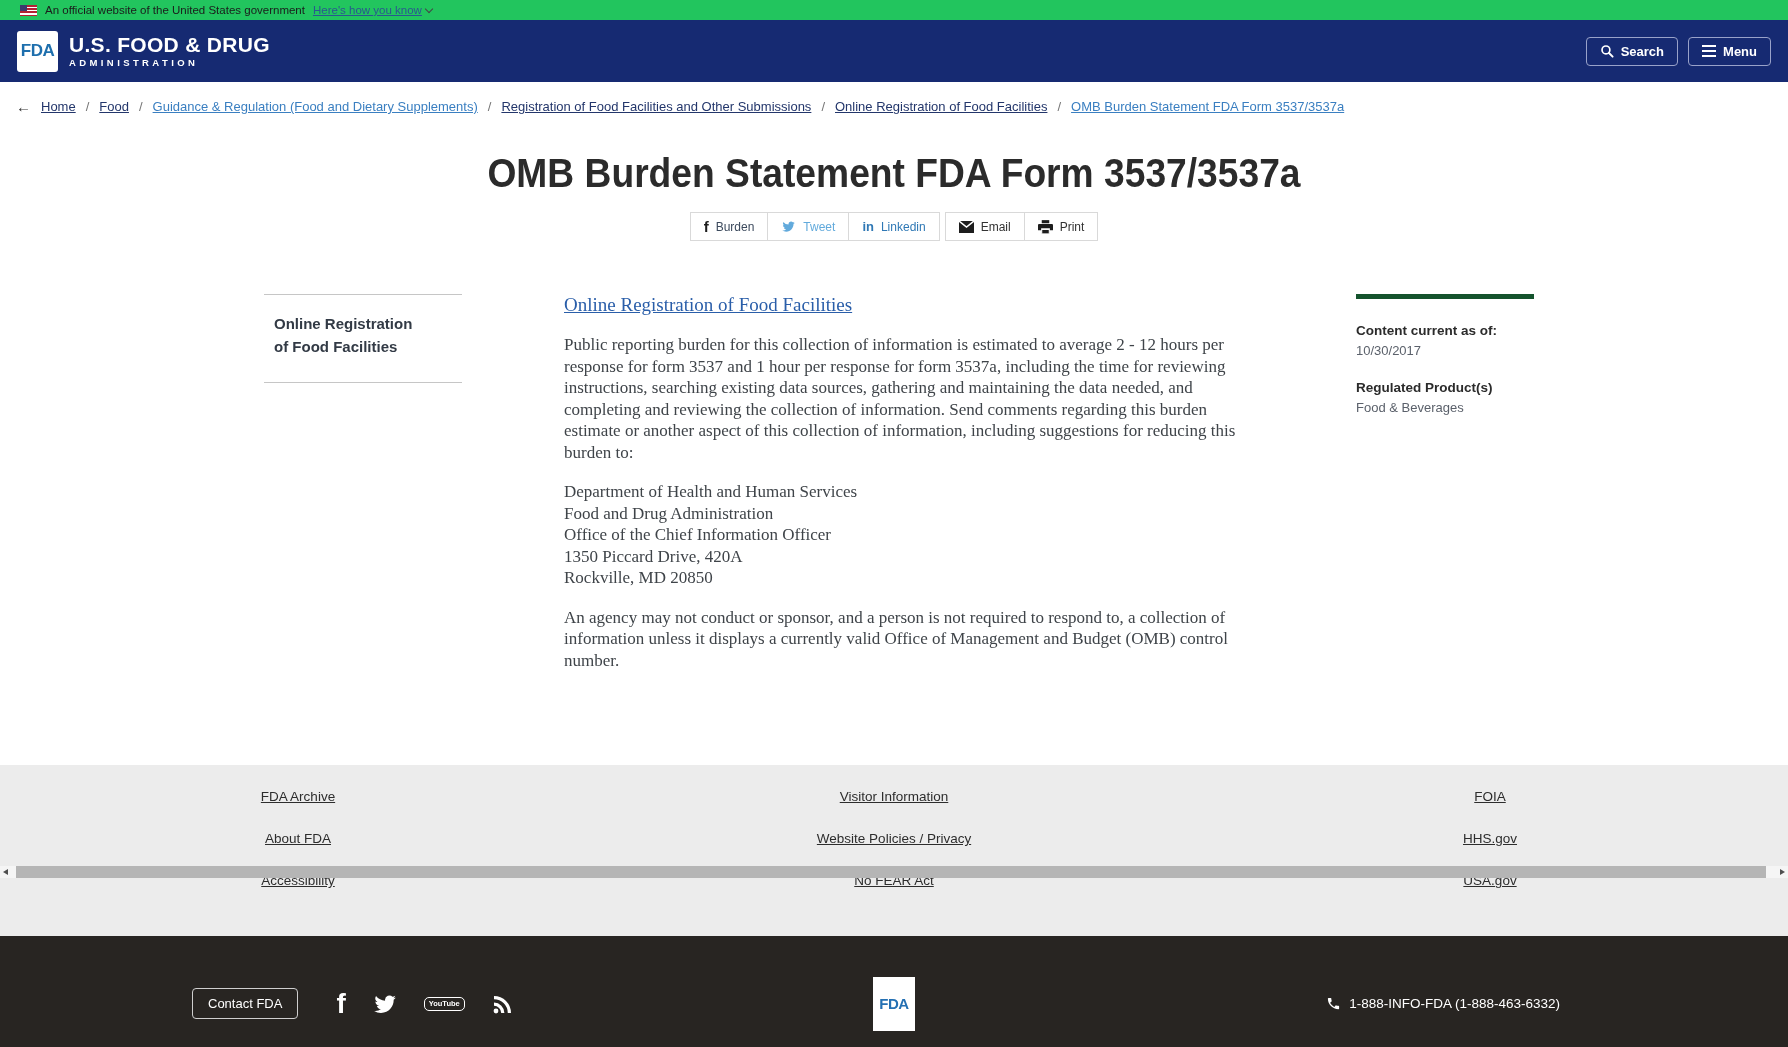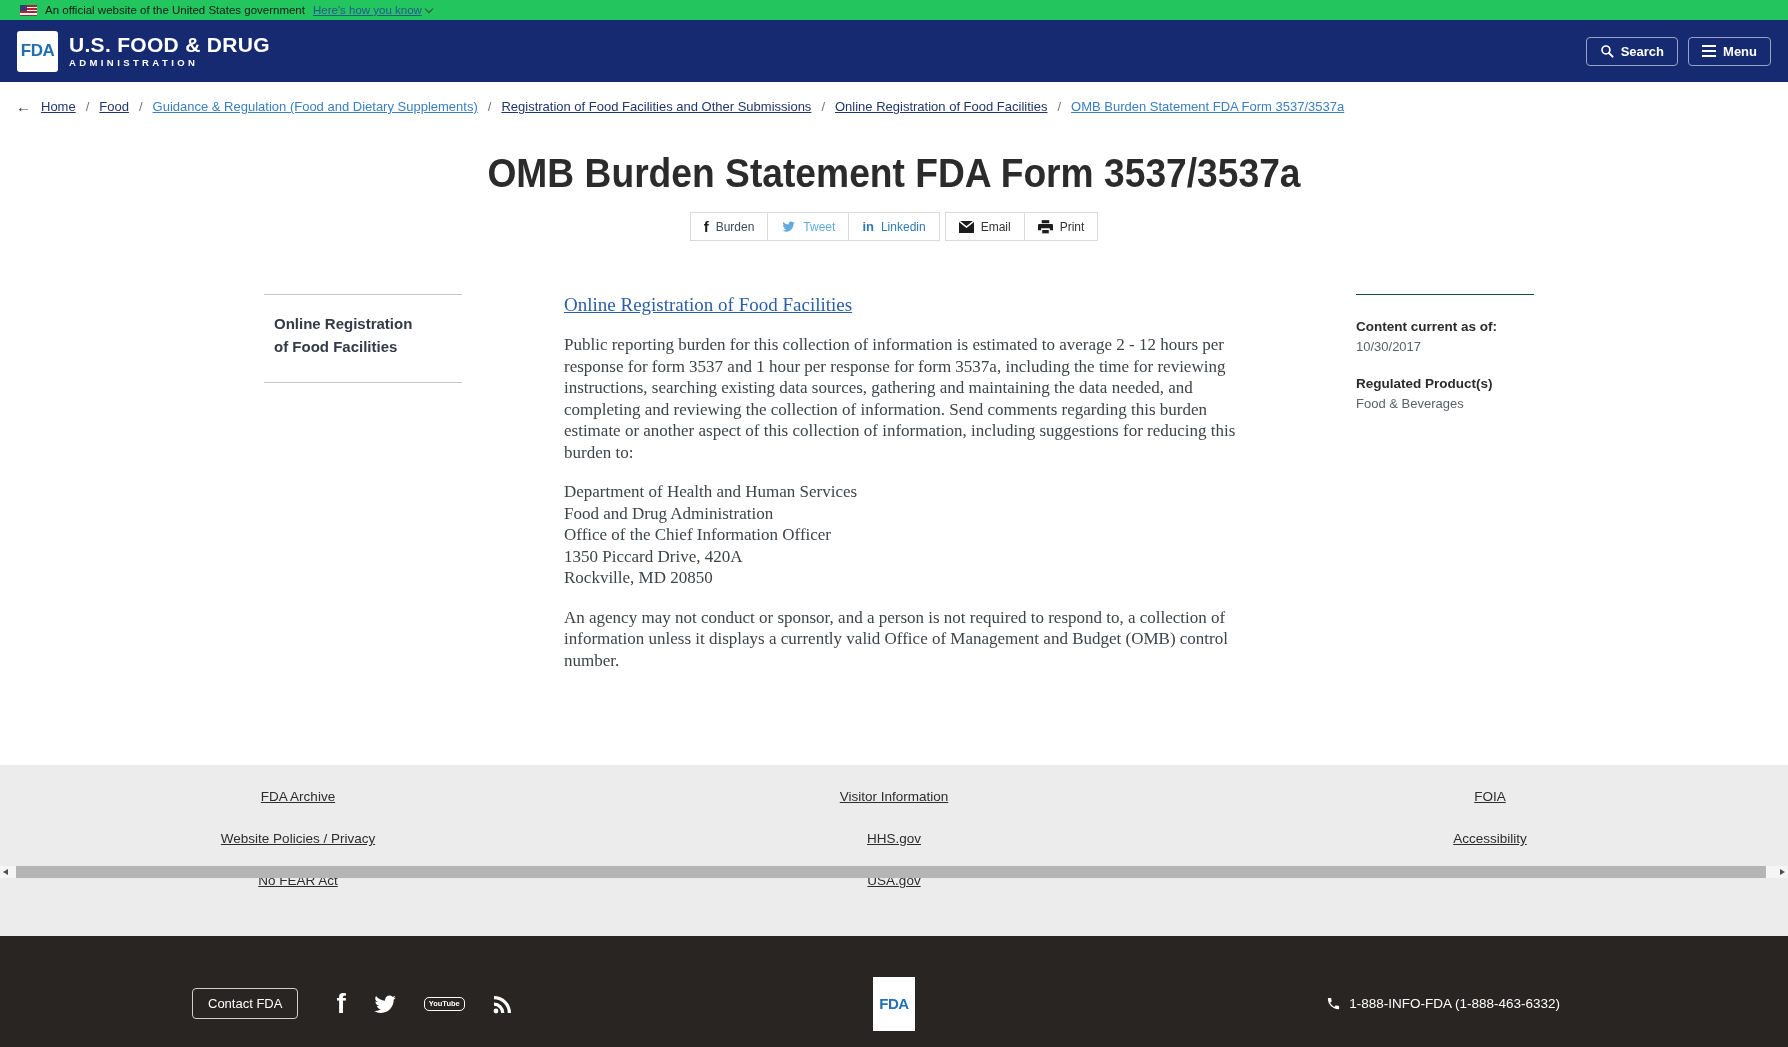--- a/index.html
+++ b/index.html
@@ -56,21 +56,21 @@
   .content{display:flex;align-items:flex-start;margin:53px 0 0 264px;}
   .left-nav{width:152px;border-top:1px solid #c6c6c6;border-bottom:1px solid #c6c6c6;
             padding:18px 36px 24px 10px;}
   .left-nav-item{font-size:15px;font-weight:bold;color:#323a45;line-height:1.5;cursor:pointer;}
   .article{width:672px;margin-left:102px;}
   .article-heading{font-family:"Liberation Serif",serif;font-size:19px;color:#2a5ea9;
                    text-decoration:underline;cursor:pointer;}
   .article p,.address{font-family:"Liberation Serif",serif;font-size:17px;line-height:21.5px;color:#3f4449;}
   .article p{margin:18px 0 0;}
   .address{margin-top:18px;}
-  .right-meta{width:178px;margin-left:120px;border-top:1px solid #14532d;padding-top:24px;}
+  .right-meta{width:178px;margin-left:120px;border-top:5px solid #14532d;padding-top:24px;}
   .meta-label{font-size:13.5px;font-weight:bold;color:#2b2b2b;margin-bottom:5px;}
   .meta-value{font-size:13px;color:#5b616b;margin-bottom:22px;}
 
   
   .light-footer{position:absolute;left:0;top:765px;width:1788px;height:179px;background:#ececec;}
   .lf-grid{display:grid;grid-template-columns:1fr 1fr 1fr;grid-auto-rows:42px;padding-top:24px;}
   .lf-cell{display:flex;align-items:flex-start;justify-content:center;}
   .lf-link{font-size:13.5px;color:#2d2d2d;text-decoration:underline;cursor:pointer;}
   .hscrollbar{position:absolute;left:0;top:101px;width:1788px;height:12px;background:#f5f5f5;}
   .sb-thumb{position:absolute;left:16px;right:22px;top:0;height:12px;background:#b5b5b5;cursor:pointer;}
@@ -224,20 +224,23 @@
       <div class="lf-cell">
           <a class="lf-link">FDA Archive</a>
         </div>
       <div class="lf-cell">
           <a class="lf-link">Visitor Information</a>
         </div>
       <div class="lf-cell">
           <a class="lf-link">FOIA</a>
         </div>
       <div class="lf-cell">
+          <a class="lf-link">About FDA</a>
+        </div>
+      <div class="lf-cell">
           <a class="lf-link">Website Policies / Privacy</a>
         </div>
       <div class="lf-cell">
           <a class="lf-link">HHS.gov</a>
         </div>
       <div class="lf-cell">
           <a class="lf-link">Accessibility</a>
         </div>
       <div class="lf-cell">
           <a class="lf-link">No FEAR Act</a>

